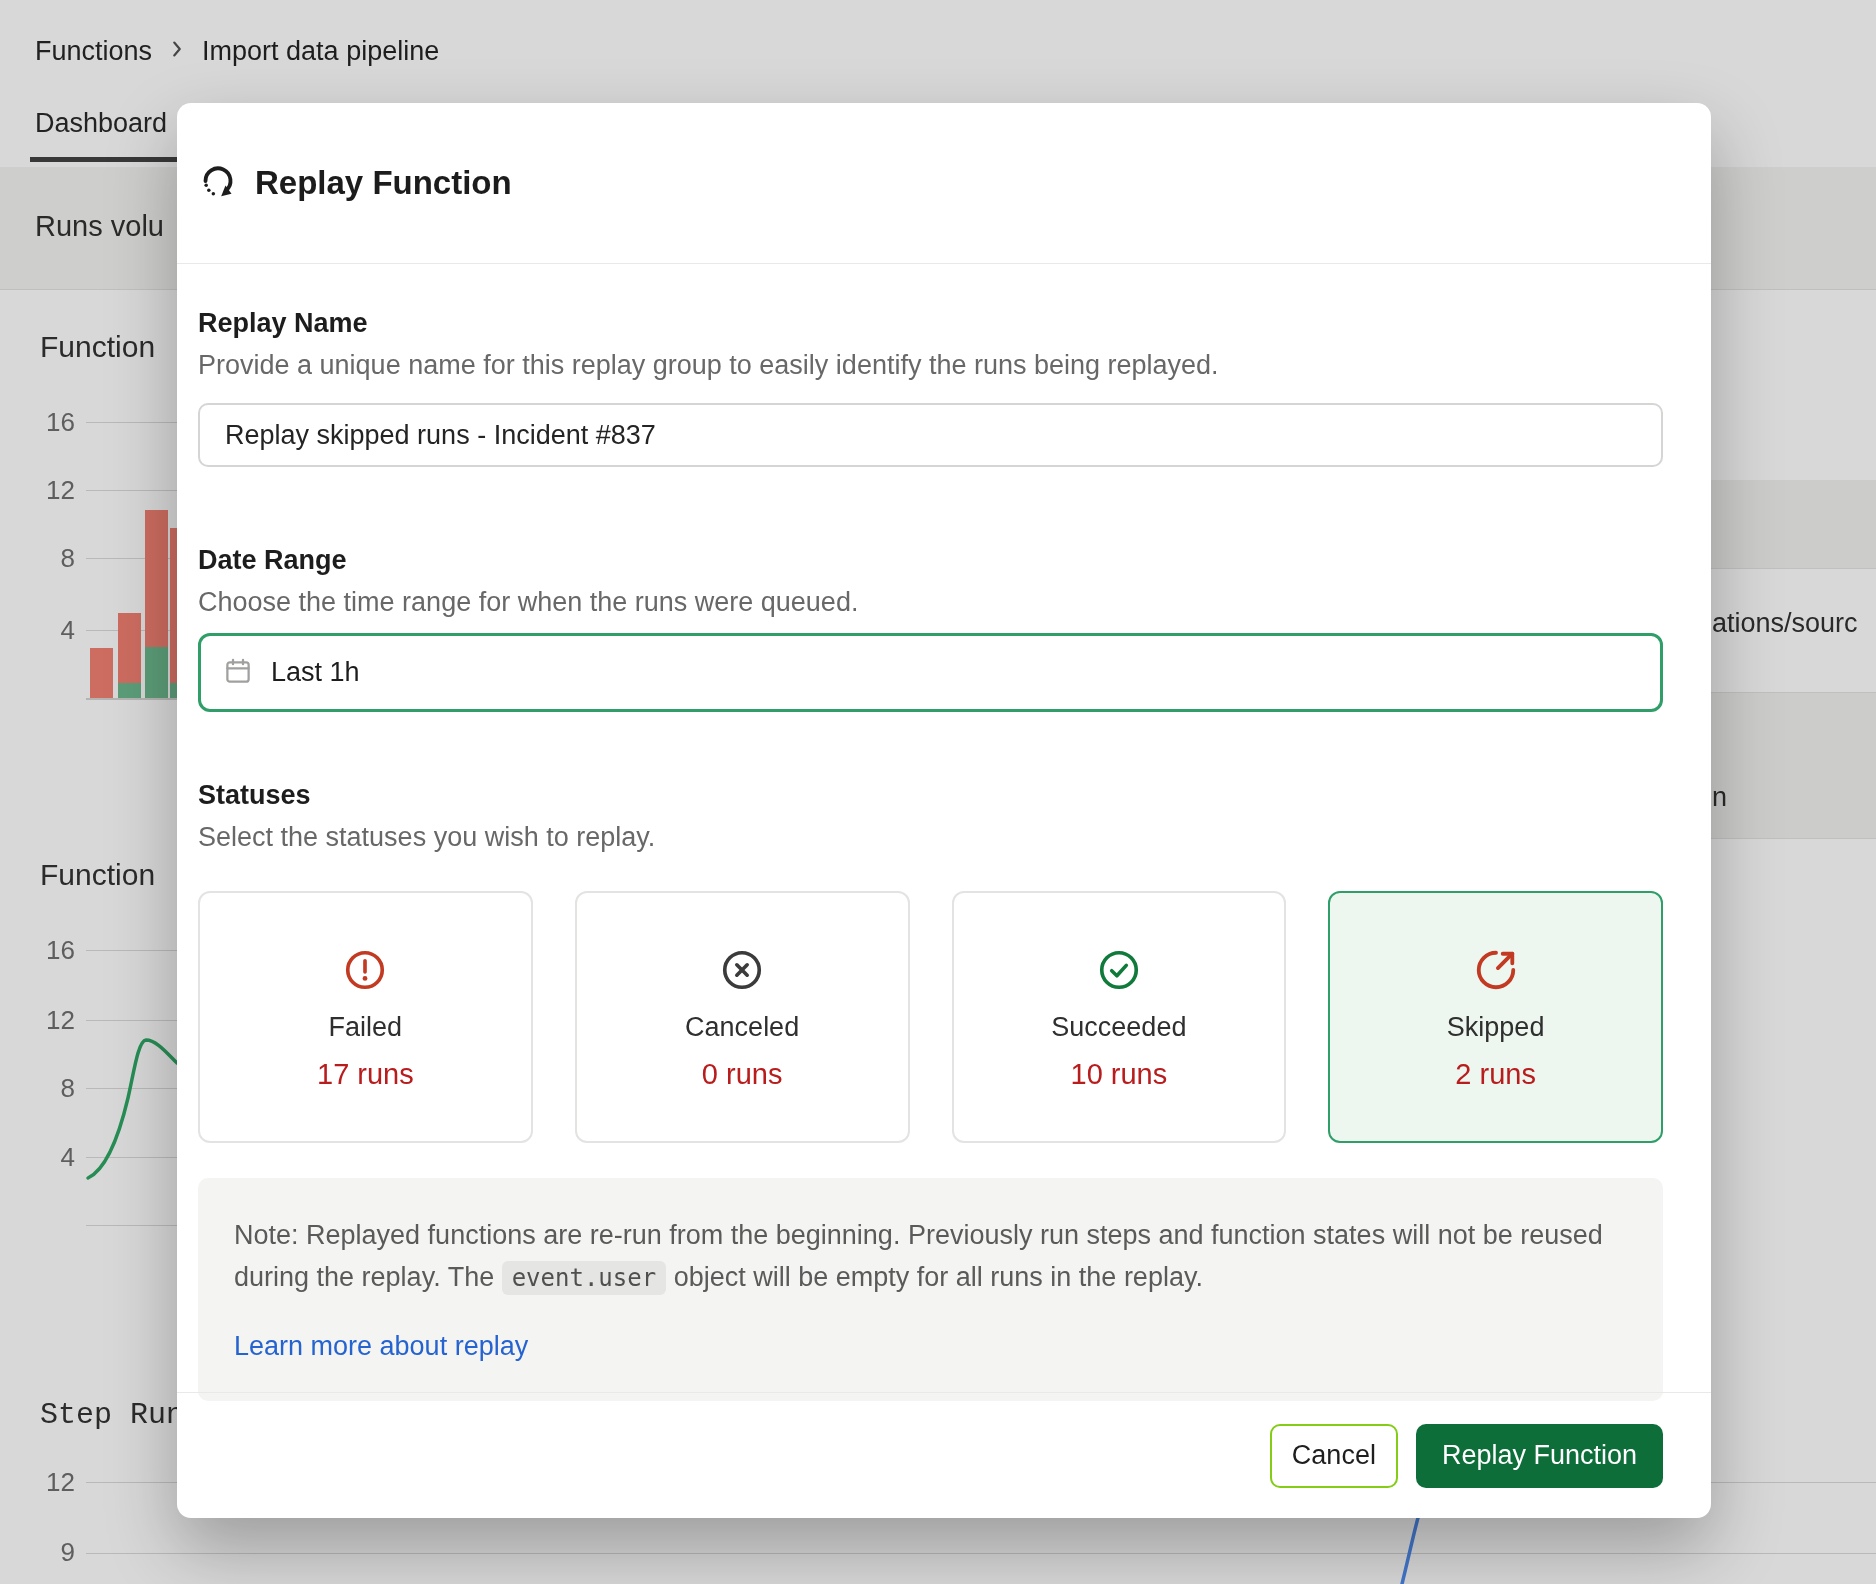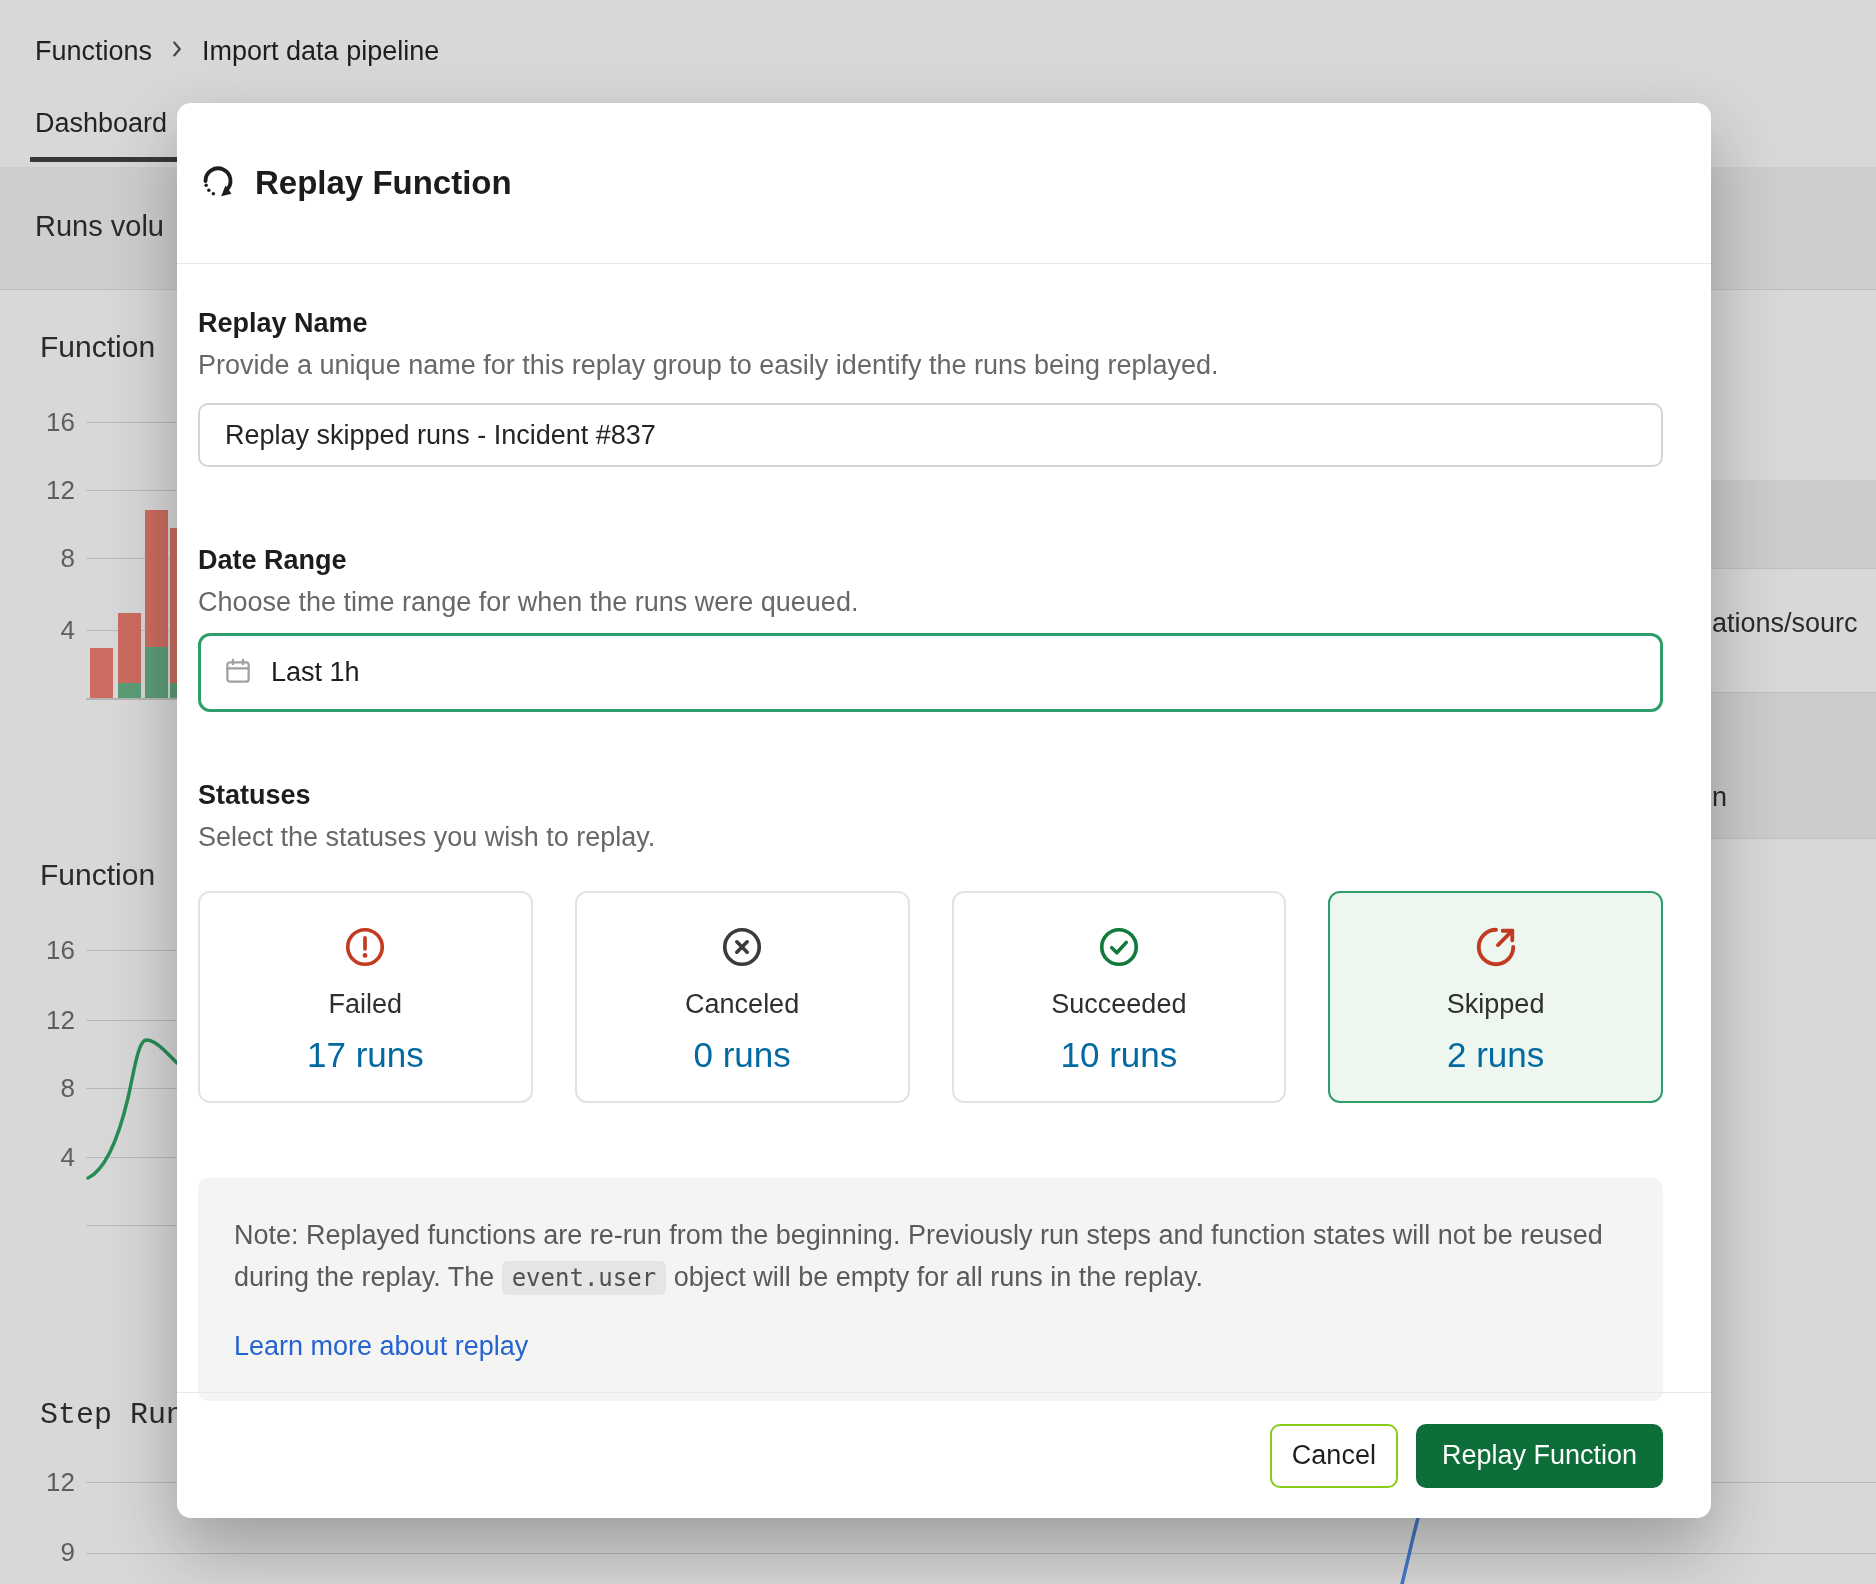--- a/index.html
+++ b/index.html
@@ -35,26 +35,26 @@
   .m-header { position:absolute; left:0; top:0; right:0; height:161px; display:flex; align-items:center;
               gap:17px; padding-left:21px; border-bottom:1px solid #e9e9e7; }
   .m-title { font-size:33px; font-weight:600; color:#1c1c1c; }
   .f-label { position:absolute; left:21px; font-size:27px; font-weight:700; color:#1d1d1d; }
   .f-desc { position:absolute; left:21px; font-size:27px; color:#686868; }
   .text-input { position:absolute; left:21px; right:48px; height:64px; border:2px solid #d5d5d3; border-radius:10px;
                 background:#fff; font-family:"Liberation Sans", sans-serif; font-size:27px; color:#242424; padding:0 25px; outline:none; }
   .date-field { position:absolute; left:21px; right:48px; height:79px; border:3px solid #2f9e68; border-radius:12px;
                 background:#fff; display:flex; align-items:center; gap:18px; padding:0 22px; cursor:pointer; }
   .date-value { font-size:27px; color:#1d1d1d; }
-  .cards { position:absolute; left:21px; right:48px; top:788px; height:212px; display:flex; gap:42px; }
+  .cards { position:absolute; left:21px; right:48px; top:788px; height:252px; display:flex; gap:42px; }
   .card { flex:1; border:2px solid #e3e3e1; border-radius:12px; background:#fff; display:flex; flex-direction:column;
           align-items:center; justify-content:center; gap:15px; padding-top:4px; cursor:pointer; }
   .card.selected { border-color:#2f9e68; background:#edf6ef; }
   .card .c-label { font-size:27px; color:#2f2f2f; font-weight:500; }
-  .card .c-runs { font-size:35px; color:#0369a1; }
+  .card .c-runs { font-size:29px; color:#b91c1c; }
   .note { position:absolute; left:21px; right:48px; top:1075px; background:#f4f4f2; border-radius:10px;
           padding:36px 36px 34px 36px; font-size:27px; color:#5a5a5a; line-height:42px; }
   .code-chip { font-family:"DejaVu Sans Mono", monospace; font-size:24px; color:#4f4f4f; background:#e5e5e3;
                border-radius:6px; padding:3px 10px; }
   .note-link { display:inline-block; margin-top:26px; color:#2563d0; text-decoration:none; cursor:pointer; }
   .m-footer { position:absolute; left:0; right:0; top:1289px; height:126px; border-top:1px solid #e9e9e7;
               display:flex; align-items:center; padding:0 48px 0 21px; }
   .summary { display:flex; align-items:center; gap:15px; font-size:27px; color:#3f3f3f; }
   .summary b { color:#1d1d1d; }
   .btn { height:64px; border-radius:10px; font-family:"Liberation Sans", sans-serif; font-size:27px; display:flex;

